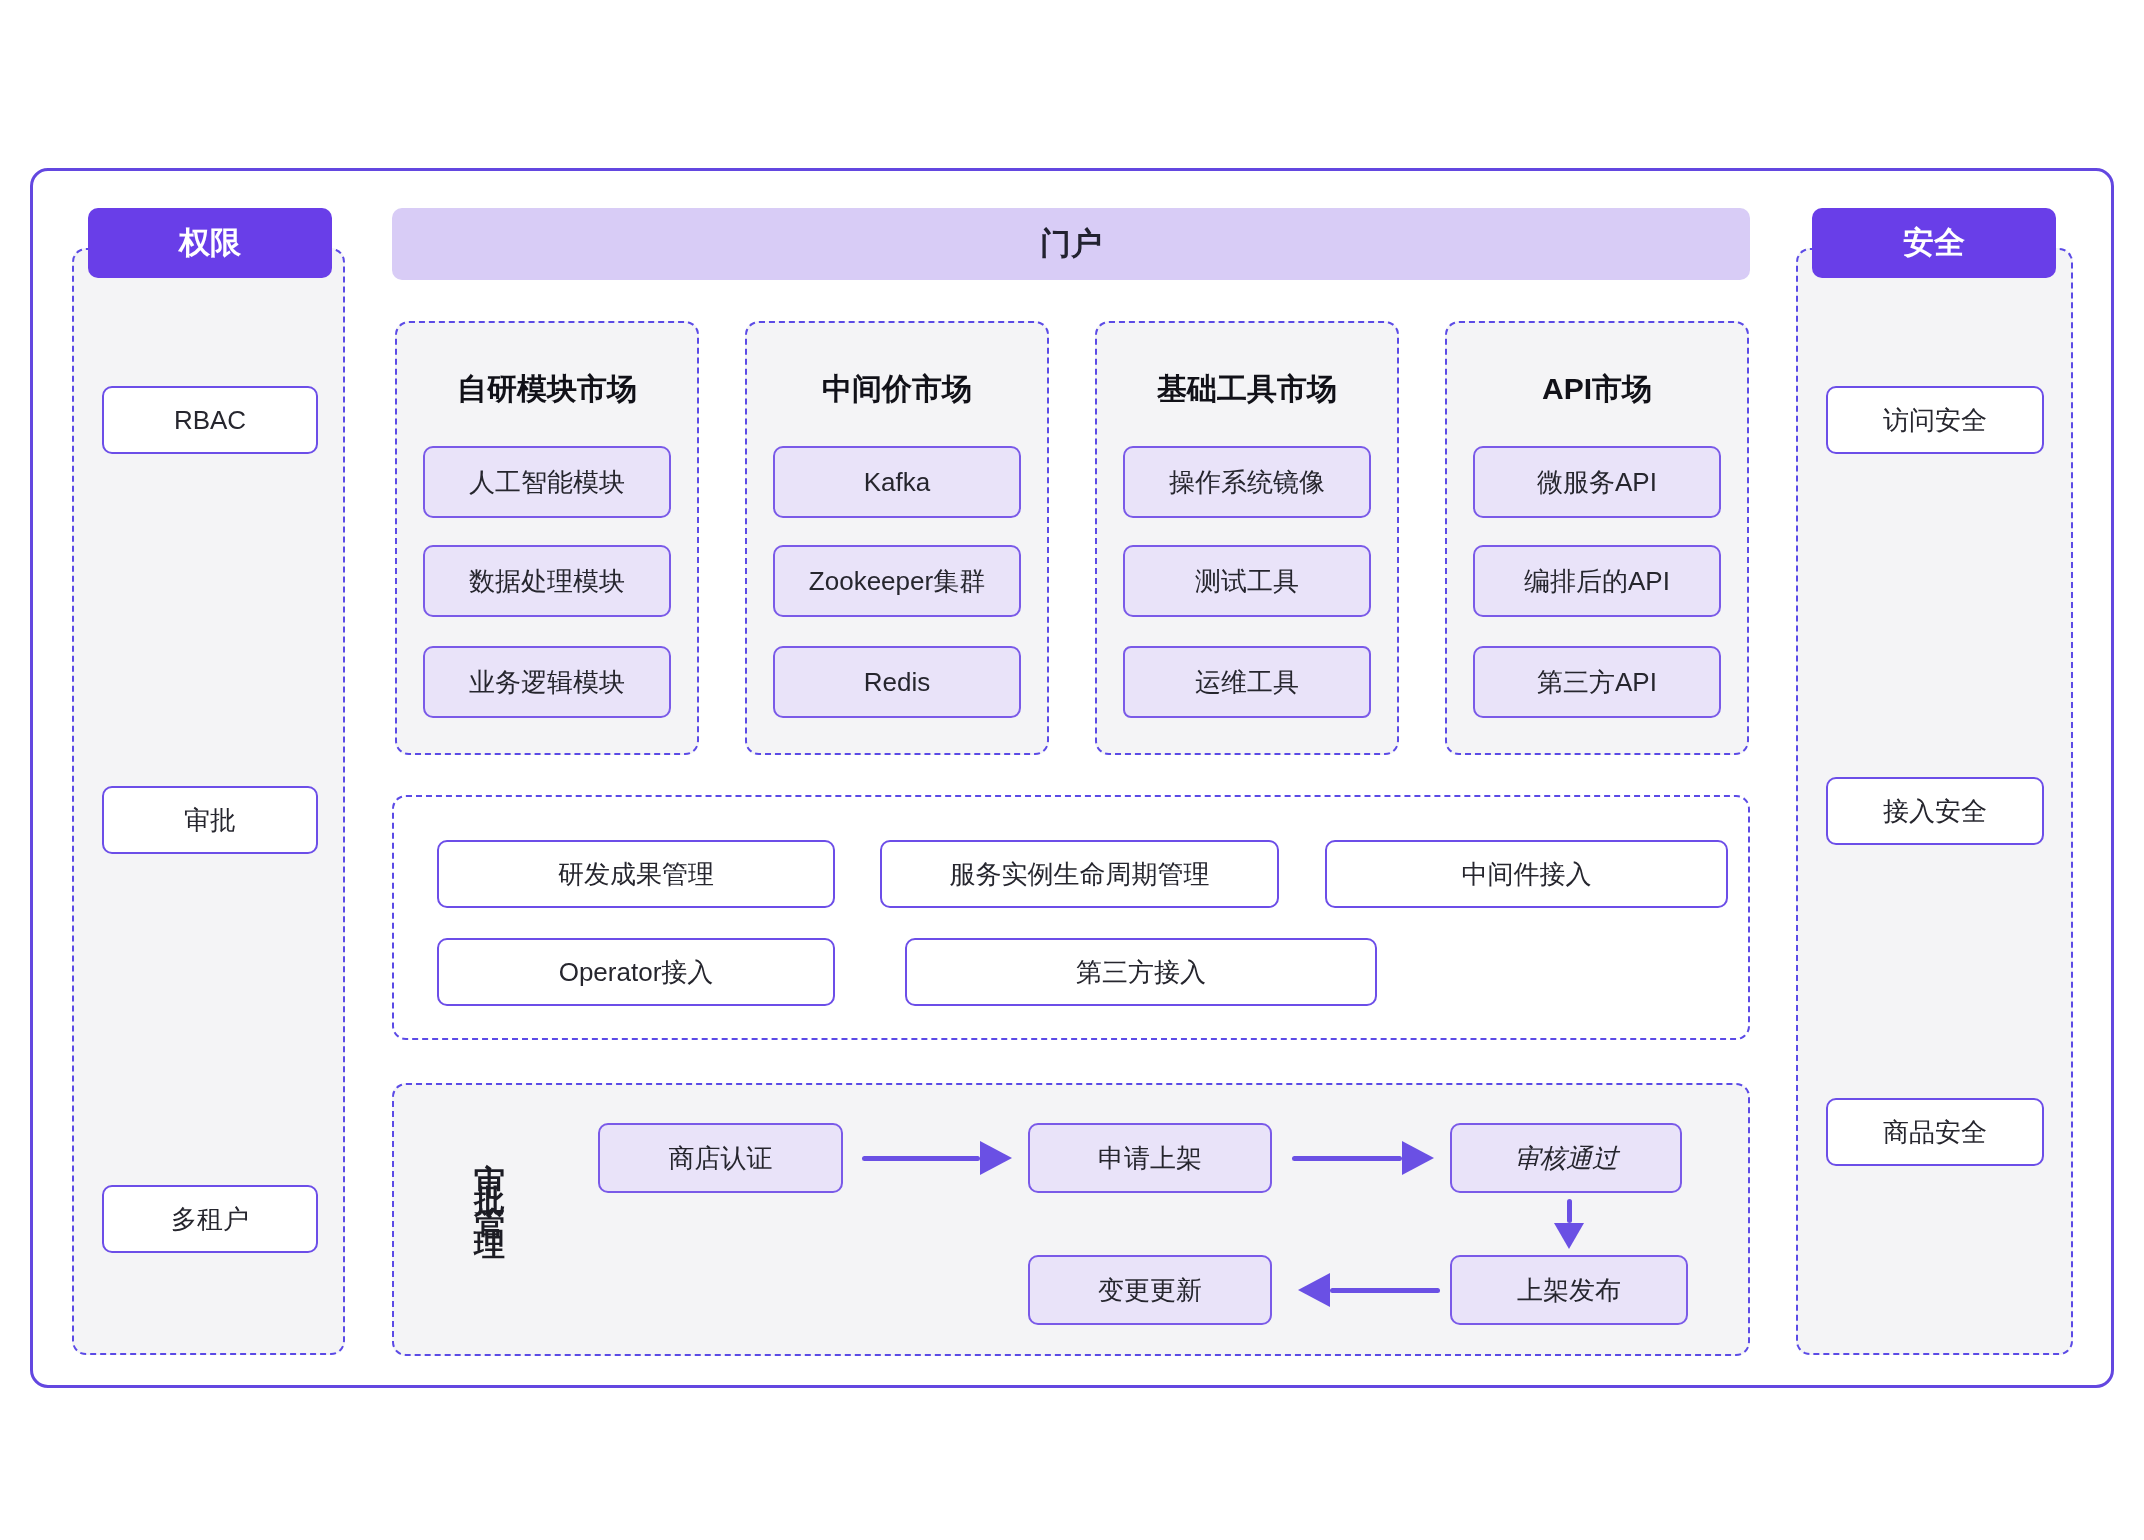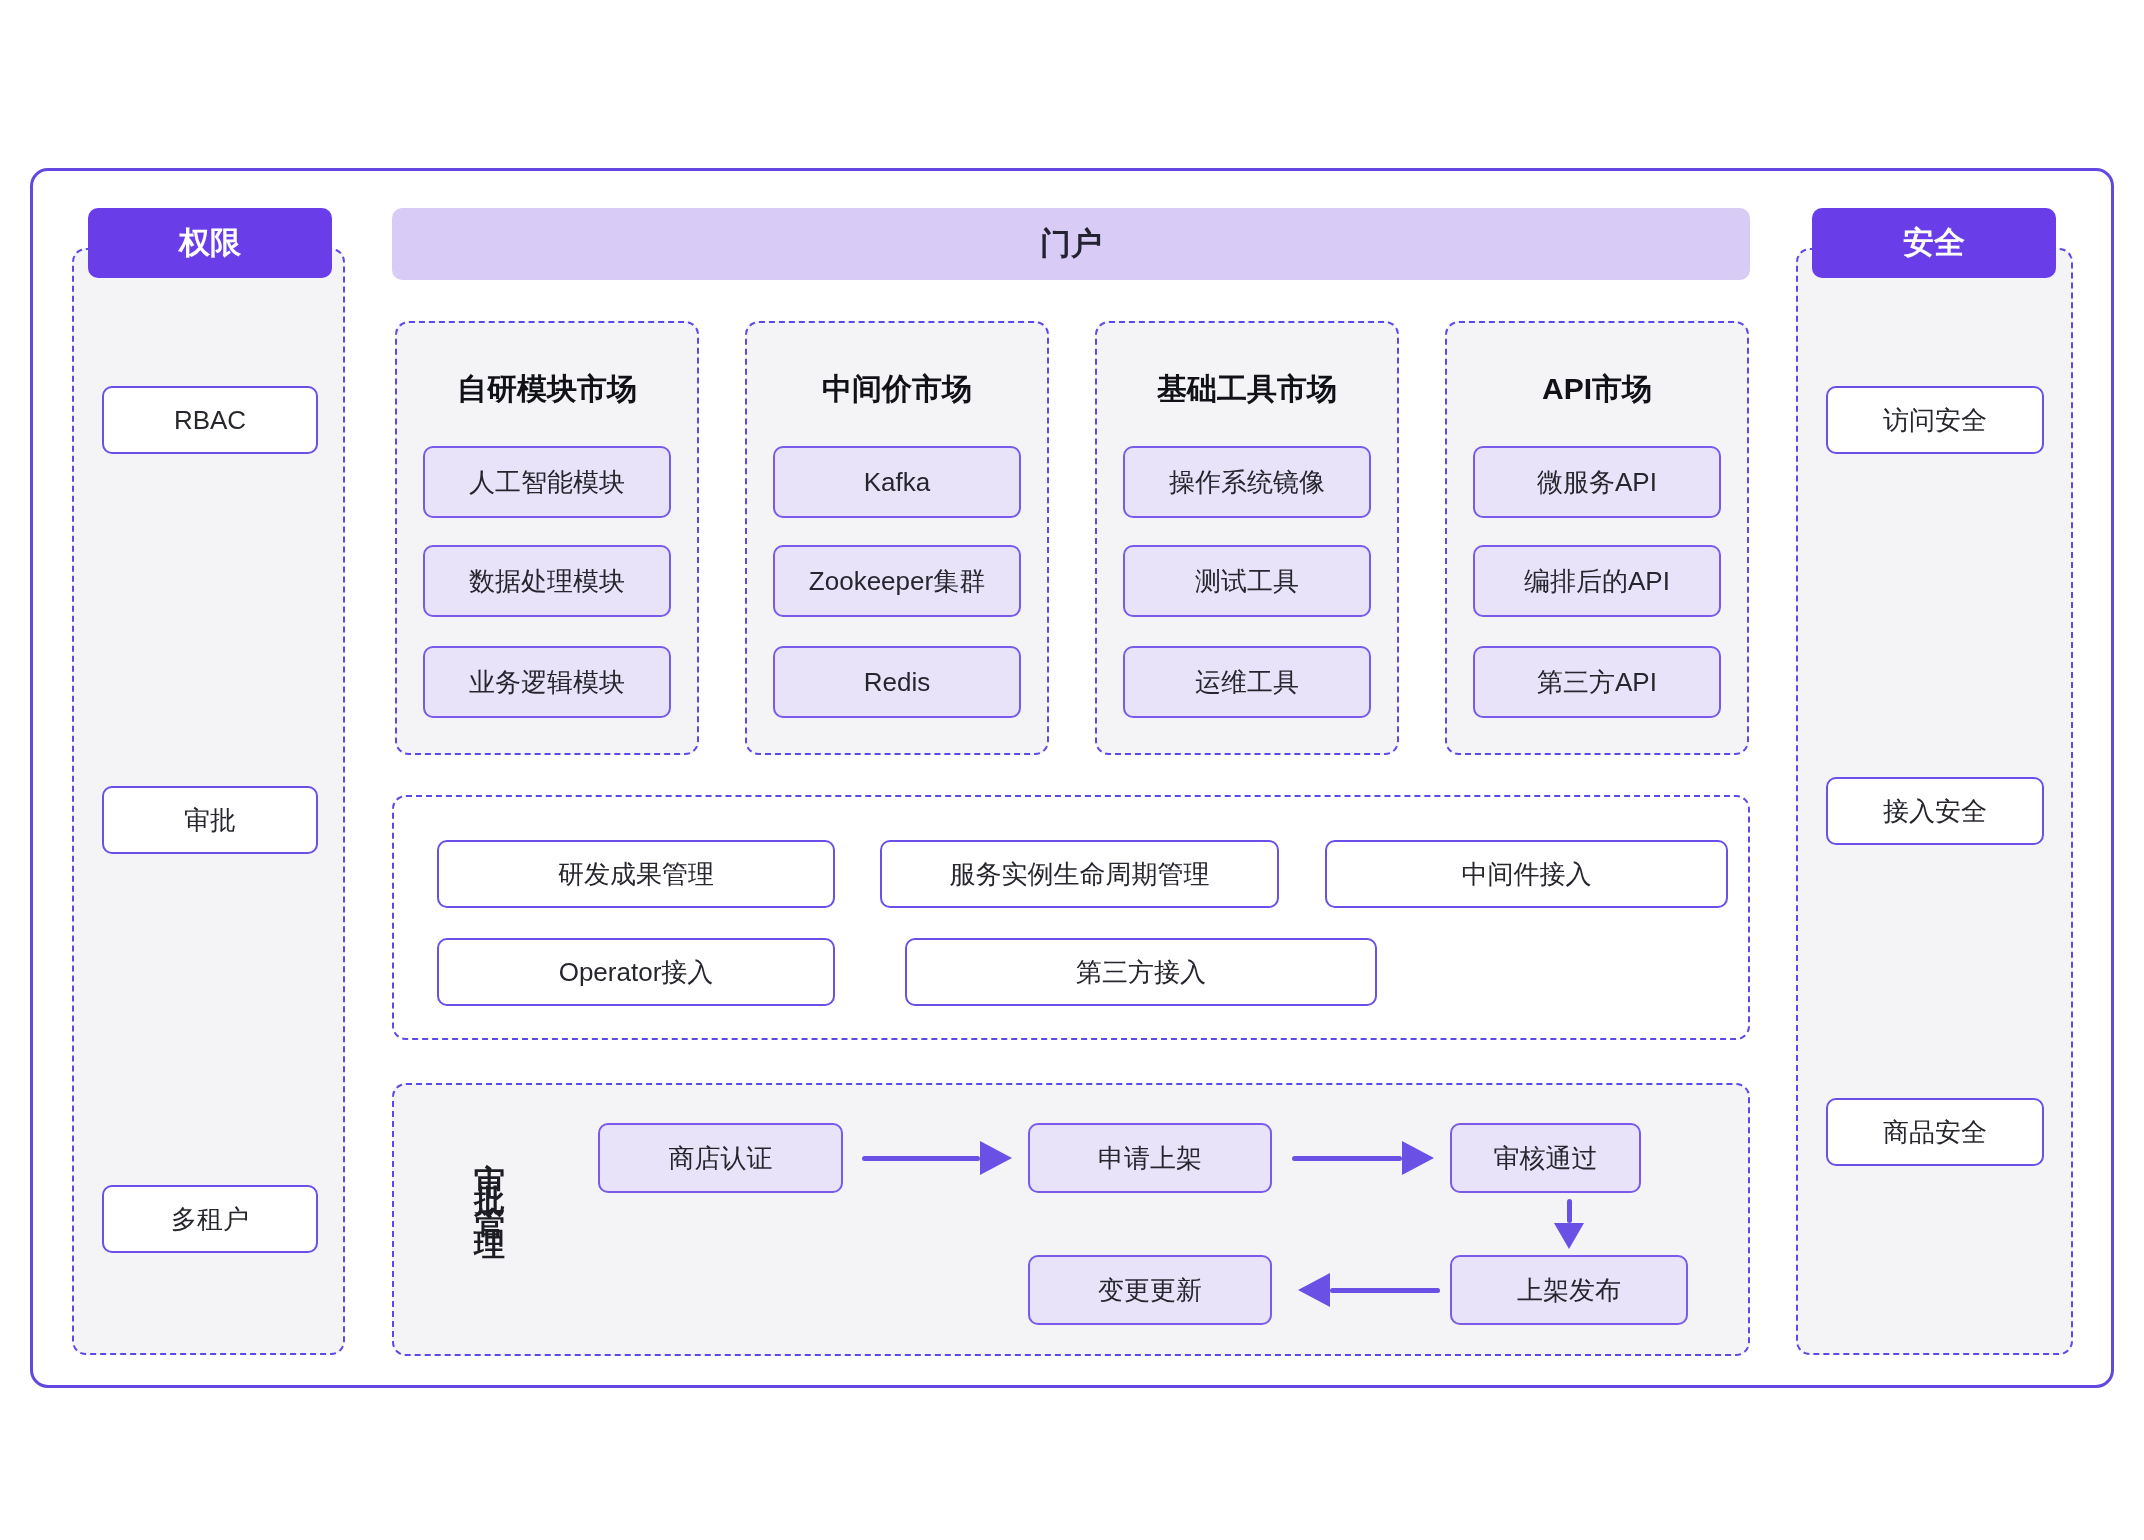--- a/index.html
+++ b/index.html
@@ -91,21 +91,21 @@
   <div class="market-title" style="margin-top:46px;">中间价市场</div>
   <div class="node lav" style="margin:36px auto 0;width:244px;height:68px;">Kafka</div>
   <div class="node lav" style="margin:27px auto 0;width:244px;height:68px;">Zookeeper集群</div>
   <div class="node lav" style="margin:29px auto 14px;width:244px;height:68px;">Redis</div>
 </div>
 
 <div class="abs dashed-panel" style="left:1095px;top:321px;width:304px;height:434px;">
   <div class="market-title" style="margin-top:46px;">基础工具市场</div>
   <div class="node lav" style="margin:36px auto 0;width:244px;height:68px;">操作系统镜像</div>
   <div class="node lav" style="margin:27px auto 6px;width:244px;height:68px;">测试工具</div>
-  <div class="node lav" style="margin:29px auto 0;width:244px;height:68px;">运维工具</div>
+  <div class="node lav" style="margin:29px auto 0;width:244px;height:68px;border-radius:8px;">运维工具</div>
 </div>
 
 <div class="abs dashed-panel" style="left:1445px;top:321px;width:304px;height:434px;">
   <div class="market-title" style="margin-top:46px;">API市场</div>
   <div class="node lav" style="margin:36px auto 0;width:244px;height:68px;">微服务API</div>
   <div class="node lav" style="margin:27px auto 0;width:244px;height:68px;">编排后的API</div>
   <div class="node lav" style="margin:29px auto 0;width:244px;height:68px;">第三方API</div>
 </div>
 
 <div class="abs dashed-panel white" style="left:392px;top:795px;width:1358px;height:245px;"></div>
@@ -113,21 +113,21 @@
 <div class="abs node white" style="left:880px;top:840px;width:399px;height:68px;">服务实例生命周期管理</div>
 <div class="abs node white" style="left:1325px;top:840px;width:403px;height:68px;">中间件接入</div>
 <div class="abs node white" style="left:437px;top:938px;width:398px;height:68px;">Operator接入</div>
 <div class="abs node white" style="left:905px;top:938px;width:472px;height:68px;">第三方接入</div>
 
 <div class="abs dashed-panel" style="left:392px;top:1083px;width:1358px;height:273px;"></div>
 <div class="abs vertical-label" style="left:468px;top:1138px;height:180px;">审批管理</div>
 
 <div class="abs node lav" style="left:598px;top:1123px;width:245px;height:70px;">商店认证</div>
 <div class="abs node lav" style="left:1028px;top:1123px;width:244px;height:70px;">申请上架</div>
-<div class="abs node lav" style="left:1450px;top:1123px;width:191px;height:70px;">审核通过</div>
+<div class="abs node lav" style="left:1450px;top:1123px;width:232px;height:70px;font-style:italic;">审核通过</div>
 <div class="abs node lav" style="left:1450px;top:1255px;width:238px;height:70px;">上架发布</div>
 <div class="abs node lav" style="left:1028px;top:1255px;width:244px;height:70px;">变更更新</div>
 
 <div class="abs arrow-h" style="left:862px;top:1141px;width:150px;height:34px;">
   <div class="arrow-line-h"></div>
   <div class="arrow-head-right"></div>
 </div>
 <div class="abs arrow-h" style="left:1292px;top:1141px;width:142px;height:34px;">
   <div class="arrow-line-h"></div>
   <div class="arrow-head-right"></div>

